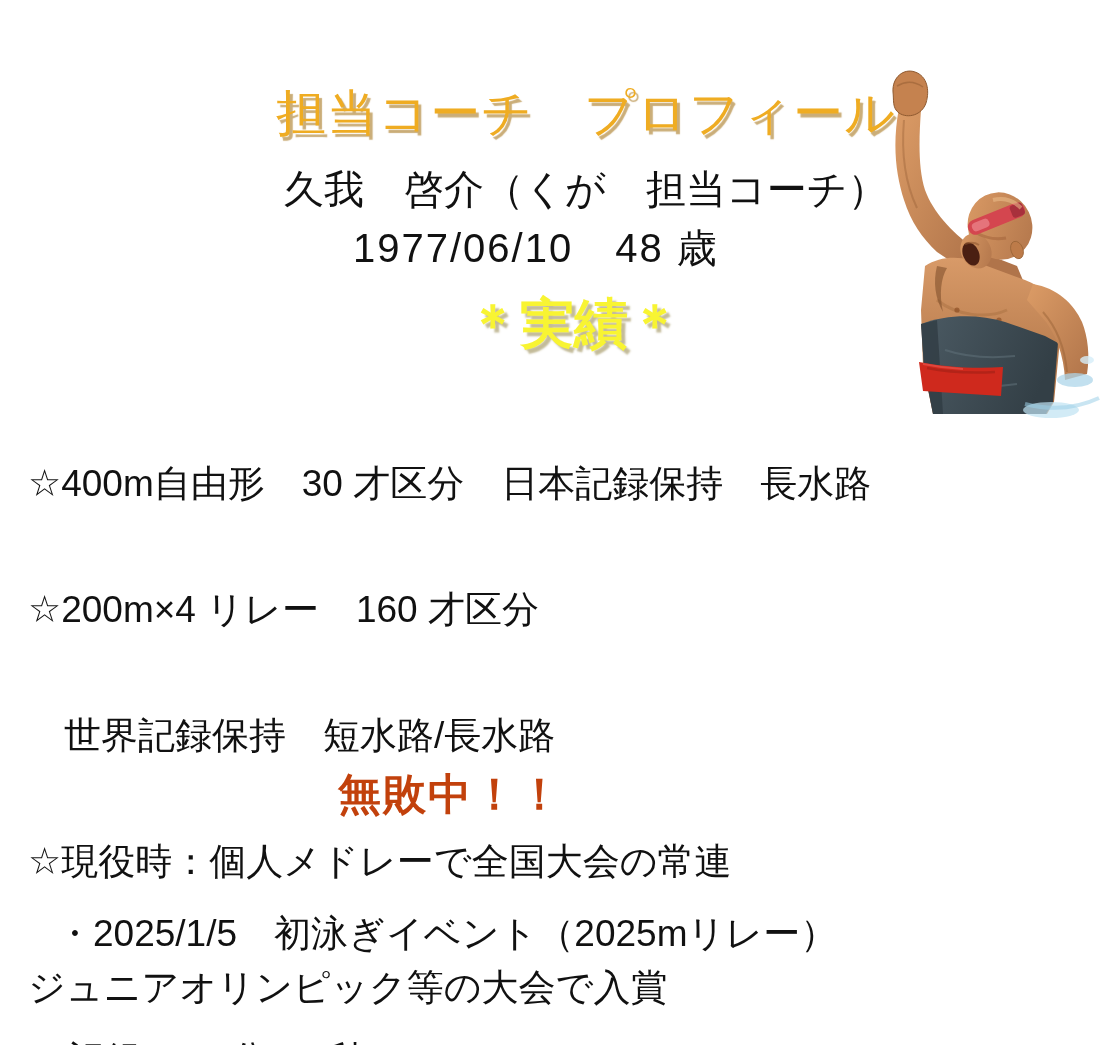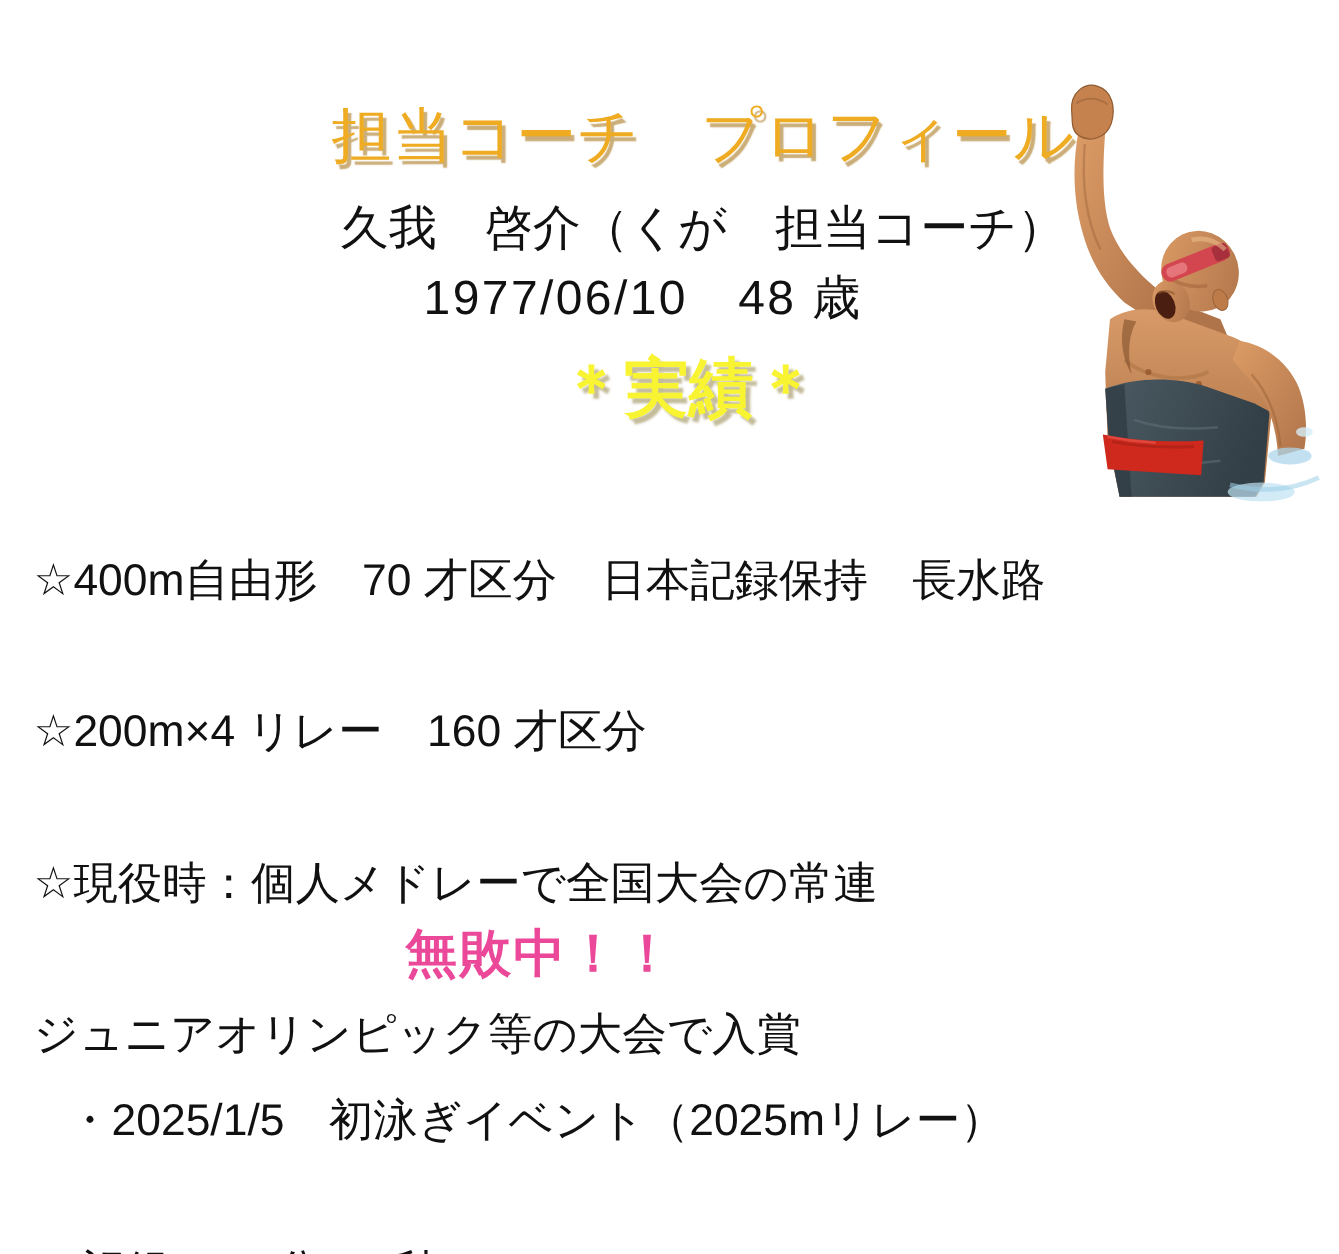--- a/index.html
+++ b/index.html
@@ -21,40 +21,41 @@
     left:466px;top:288px;font-size:54px;font-weight:bold;
     color:#f8f432;
     text-shadow:4px 4px 2px rgba(185,175,135,0.85);
   }
   .ach{left:0;top:379px;width:1116px;font-size:37px;font-weight:500;}
   .ach .line{height:42px;line-height:42px;padding-left:28px;white-space:pre;}
   .ach .ind1{padding-left:64px;}
   .ach .ind2{}
   .streak{
     left:338px;top:766px;font-size:43px;font-weight:bold;
-    color:#ec4899;letter-spacing:2px;
+    color:#c2410c;letter-spacing:2px;
   }
   .events{left:0;top:829px;width:1116px;font-size:37px;font-weight:500;}
   .events .line{height:42px;line-height:42px;padding-left:56px;white-space:pre;}
   .events .rec{padding-left:68px;}
   .photo{left:866px;top:42px;width:232px;height:358px;}
 </style>
 </head>
 <body>
 
 <div class="abs title">担当コーチ　プロフィール</div>
 
 <div class="abs name">久我　啓介（くが　担当コーチ）</div>
 <div class="abs birth">1977/06/10　48 歳</div>
 
 <div class="abs results-heading">＊実績＊</div>
 
 <div class="abs ach">
-  <div class="line">☆400m自由形　70 才区分　日本記録保持　長水路</div>
+  <div class="line">☆400m自由形　30 才区分　日本記録保持　長水路</div>
   <div class="line">☆200m×4 リレー　160 才区分</div>
+  <div class="line ind1">世界記録保持　短水路/長水路</div>
   <div class="line">☆現役時：個人メドレーで全国大会の常連</div>
   <div class="line ind2">ジュニアオリンピック等の大会で入賞</div>
   
   
   
   
 </div>
 
 <div class="abs streak">無敗中！！</div>
 

